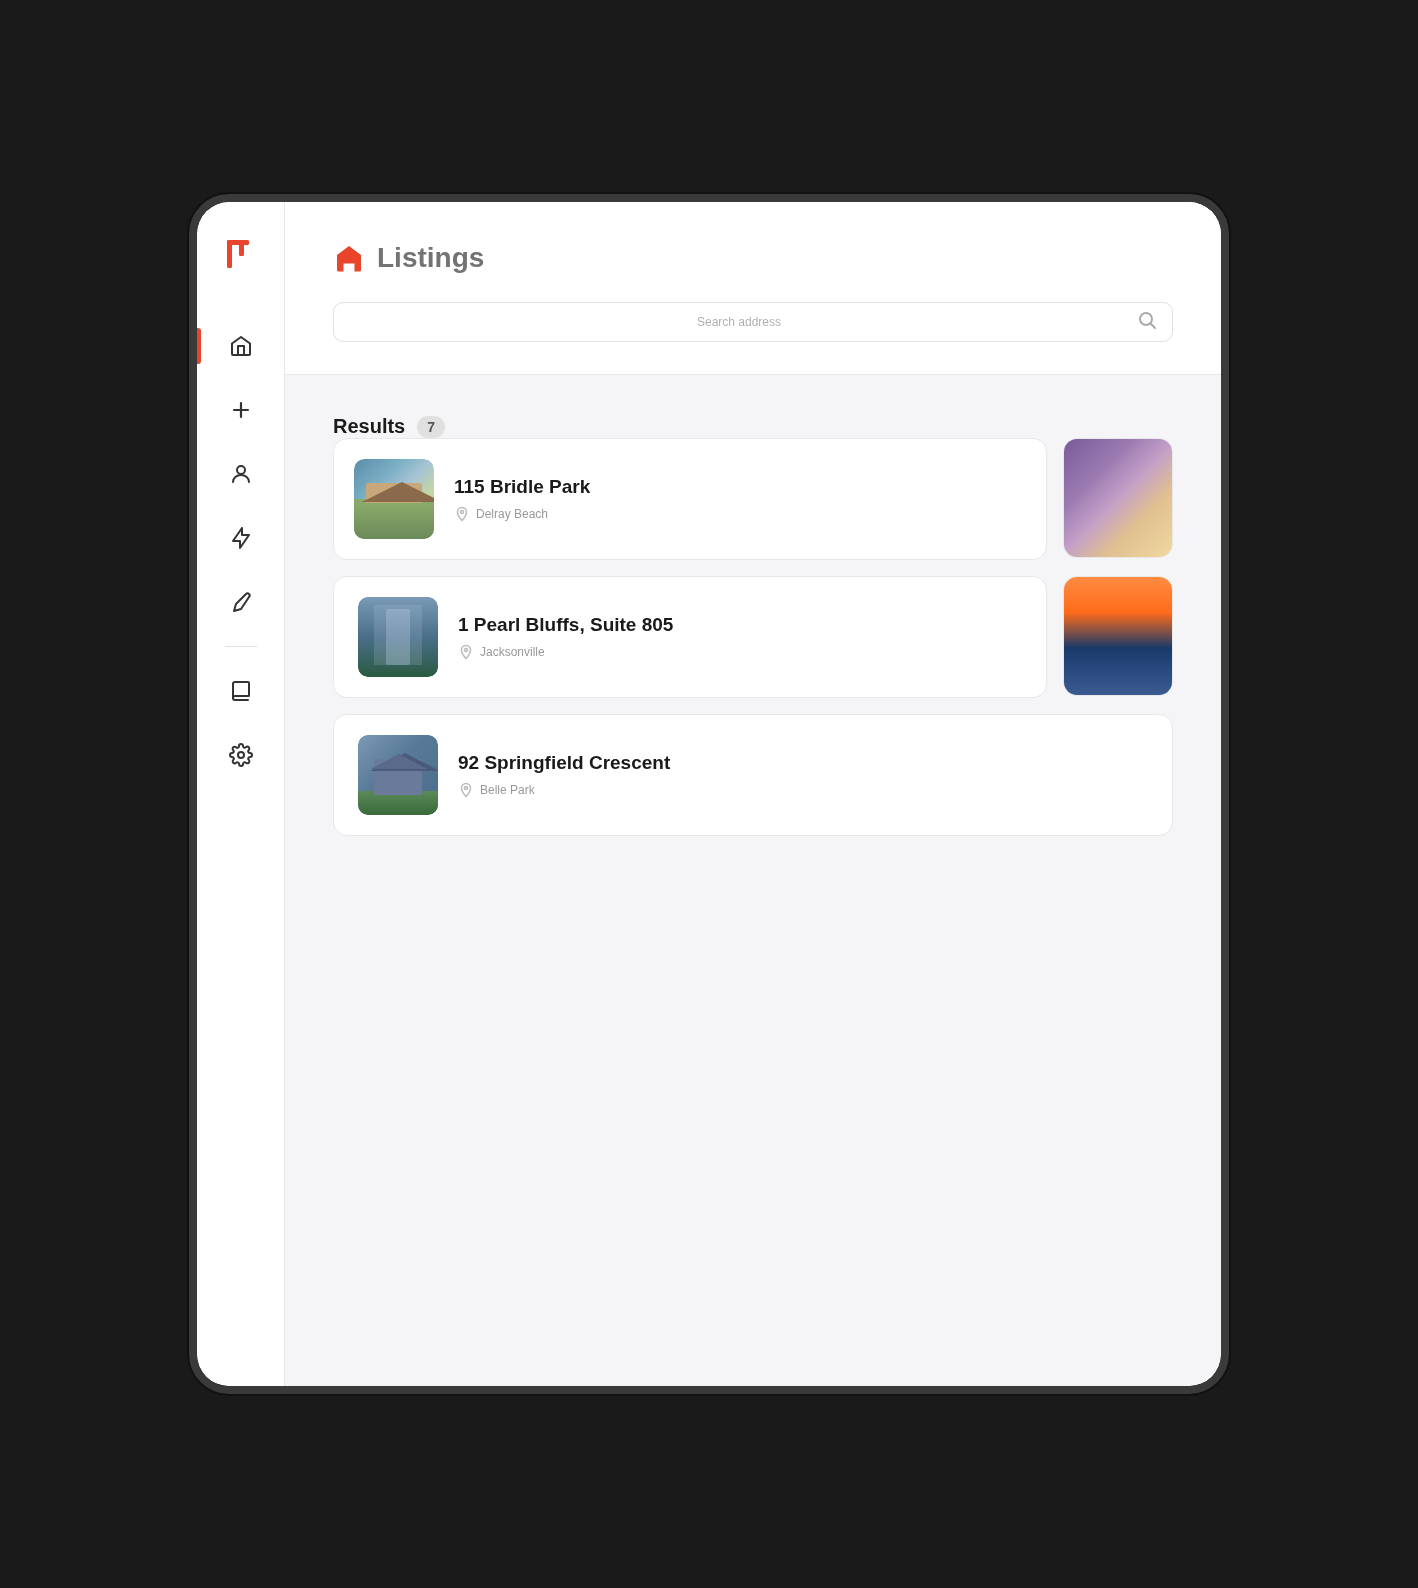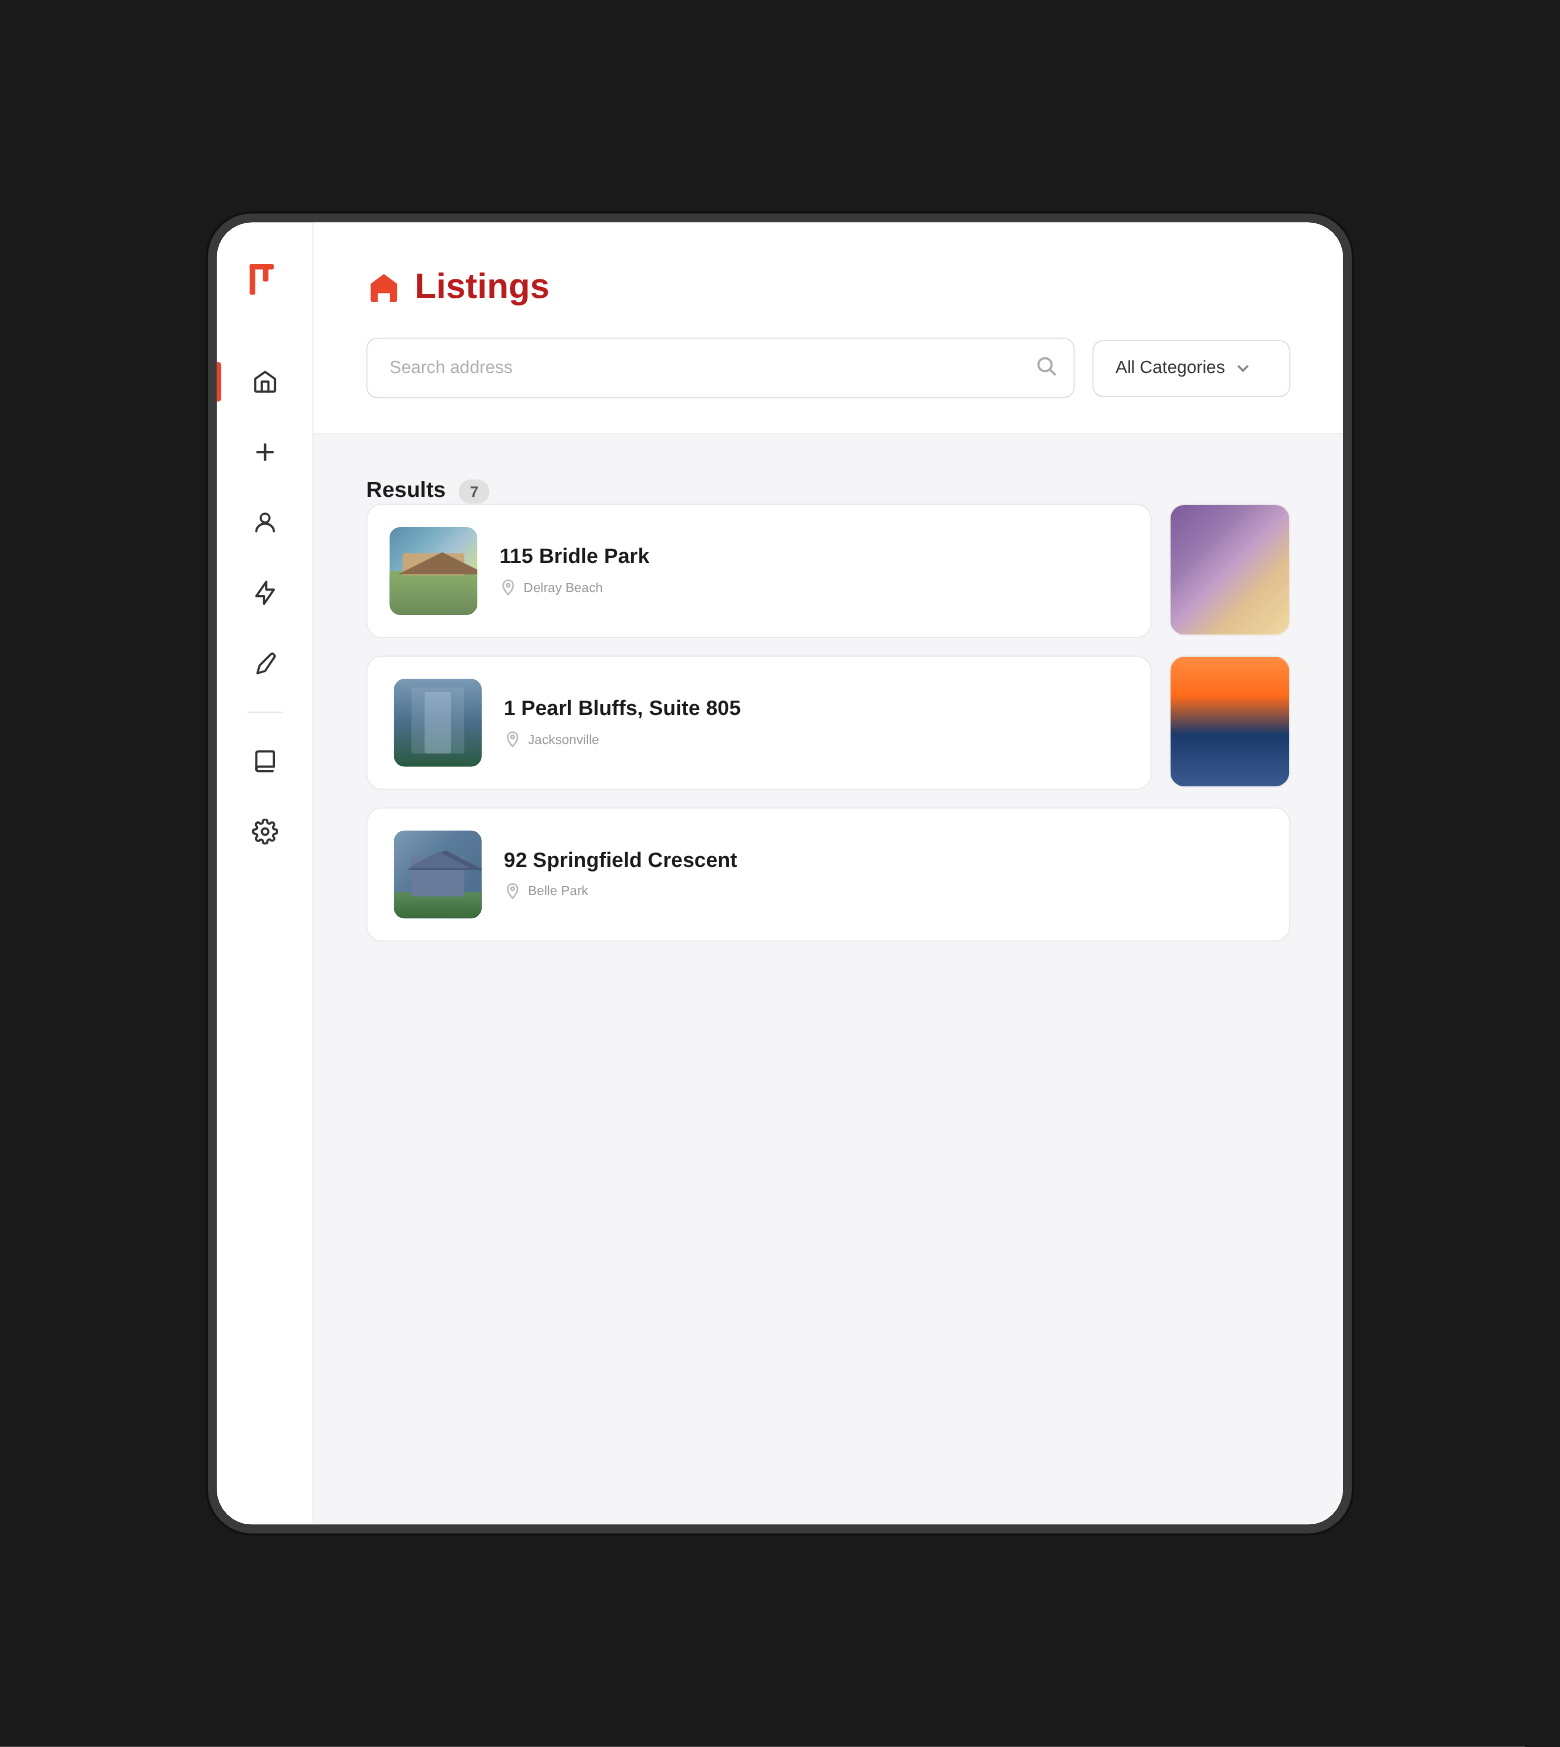--- a/index.html
+++ b/index.html
@@ -115,46 +115,47 @@
     }
 
     .page-title {
       display: flex;
       align-items: center;
       gap: 12px;
       margin-bottom: 28px;
     }
 
     .page-title-text {
-      font-size: 32px;
+      font-size: 28px;
       font-weight: 700;
-      color: #b91c1c;
+      color: #737373;
     }
 
     .search-row {
       display: flex;
       gap: 16px;
       align-items: center;
     }
 
     .search-input-wrapper {
       flex: 1;
       position: relative;
     }
 
     .search-input {
       width: 100%;
-      height: 55px;
+      height: 40px;
       border: 1.5px solid #e0e0e0;
       border-radius: 10px;
       padding: 0 48px 0 20px;
-      font-size: 16px;
+      font-size: 12px;
       color: #999;
       background: #fff;
       outline: none;
+      text-align: center;
     }
 
     .search-input::placeholder {
       color: #b0b0b0;
     }
 
     .search-icon-btn {
       position: absolute;
       right: 16px;
       top: 50%;
@@ -369,26 +370,20 @@
         <div class="search-row">
           <div class="search-input-wrapper">
             <input type="text" class="search-input" placeholder="Search address" style="">
             <span class="search-icon-btn">
               <svg width="20" height="20" viewBox="0 0 20 20" fill="none" stroke="#aaa" stroke-width="2" stroke-linecap="round">
                 <circle cx="9" cy="9" r="6"></circle>
                 <line x1="13.5" y1="13.5" x2="18" y2="18"></line>
               </svg>
             </span>
           </div>
-          <div class="category-dropdown">
-            <span>All Categories</span>
-            <svg width="16" height="16" viewBox="0 0 16 16" fill="none" stroke="#888" stroke-width="2" stroke-linecap="round">
-              <polyline points="4 6 8 10 12 6"></polyline>
-            </svg>
-          </div>
         </div>
       </div>
 
       <div class="results-area">
         <div class="results-header">
           <span class="results-label">Results</span>
           <span class="results-badge">7</span>
         </div>
 
         <div style="display: flex; flex-direction: column; gap: 16px;">

